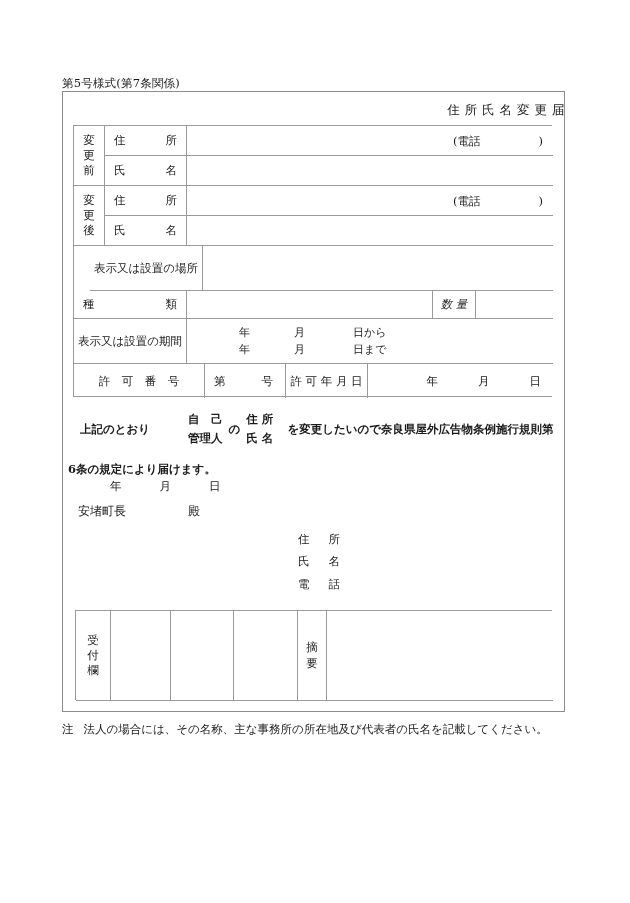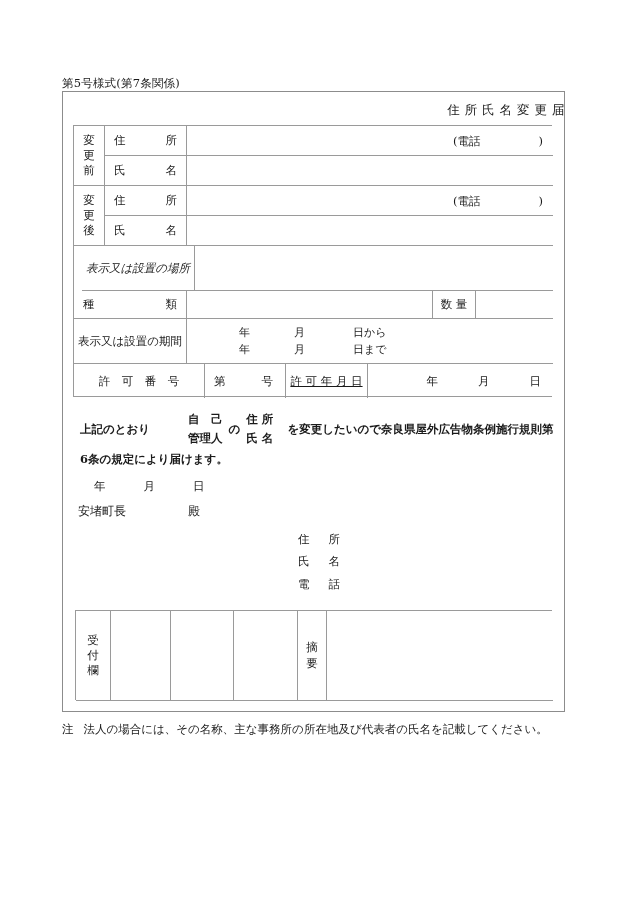--- a/index.html
+++ b/index.html
@@ -182,32 +182,32 @@
     flex-direction: column;
     align-items: center;
     justify-content: center;
     line-height: 1.65;
   }
   .stack .top, .stack .bot { display: block; }
   .stack-sp { width: 24px; }
   .no-ptc { margin: 0 6px; }
   .stmt-tail { margin-left: 14px; }
   .stmt-line2 {
-    padding-left: 16px;
-    margin-top: 0;
+    padding-left: 4px;
+    margin-top: 10px;
     white-space: nowrap;
   }
 
   .date-line {
     position: absolute;
     left: 62px;
     top: 479px;
     font-size: 11.5px;
     white-space: nowrap;
-    padding-left: 32px;
+    padding-left: 48px;
   }
   .date-line .s { display: inline-block; width: 38px; }
 
   .addressee {
     position: absolute;
     left: 62px;
     top: 503px;
     font-size: 12px;
     white-space: nowrap;
     padding-left: 16px;
@@ -298,33 +298,33 @@
       </span>
     </div>
     <div class="cell" style="left:31px; top:90px; width:82px; height:30px;">
       <div class="lbl-j">
         <span>氏</span>
         <span>名</span>
       </div>
     </div>
     <div class="cell nob-r" style="left:113px; top:90px; width:366px; height:30px;"></div>
 
-    <div class="cell" style="left:8px; top:120px; width:113px; height:45px;font-style:italic;">
+    <div class="cell" style="left:16px; top:120px; width:113px; height:45px;">
       <div class="lbl-c">表示又は設置の場所</div>
     </div>
     <div class="cell nob-r" style="left:113px; top:120px; width:366px; height:45px;"></div>
 
     <div class="cell" style="left:0; top:165px; width:113px; height:28px;">
       <div class="lbl-j">
         <span>種</span>
         <span>類</span>
       </div>
     </div>
     <div class="cell" style="left:113px; top:165px; width:246px; height:28px;"></div>
-    <div class="cell" style="left:359px; top:165px; width:43px; height:28px;">
+    <div class="cell" style="left:359px; top:165px; width:43px; height:28px;font-style:italic;">
       <div class="lbl-c">数 量</div>
     </div>
     <div class="cell nob-r" style="left:402px; top:165px; width:77px; height:28px;"></div>
 
     <div class="cell" style="left:0; top:193px; width:113px; height:45px;">
       <div class="lbl-c">表示又は設置の期間</div>
     </div>
     <div class="cell nob-r" style="left:113px; top:193px; width:366px; height:45px;">
       <div class="period">
         <div>
@@ -338,21 +338,21 @@
 
     <div class="cell" style="left:0; top:238px; width:131px; height:34px; border-bottom:none;">
       <div class="lbl-c">許　可　番　号</div>
     </div>
     <div class="cell" style="left:131px; top:238px; width:81px; height:34px; border-bottom:none;">
       <div class="dai-go">
         <span>第</span>
         <span>号</span>
       </div>
     </div>
-    <div class="cell" style="left:212px; top:238px; width:82px; height:34px; border-bottom:none;text-decoration:underline;">
+    <div class="cell" style="left:212px; top:238px; width:82px; height:34px; border-bottom:none;">
       <div class="lbl-c">許 可 年 月 日</div>
     </div>
     <div class="cell nob-r" style="left:294px; top:238px; width:185px; height:34px; border-bottom:none;">
       <div class="permit-date">
         <span>年</span>
           <span class="s"></span>
           <span>月</span>
           <span class="s"></span>
           <span>日</span>
       </div>

